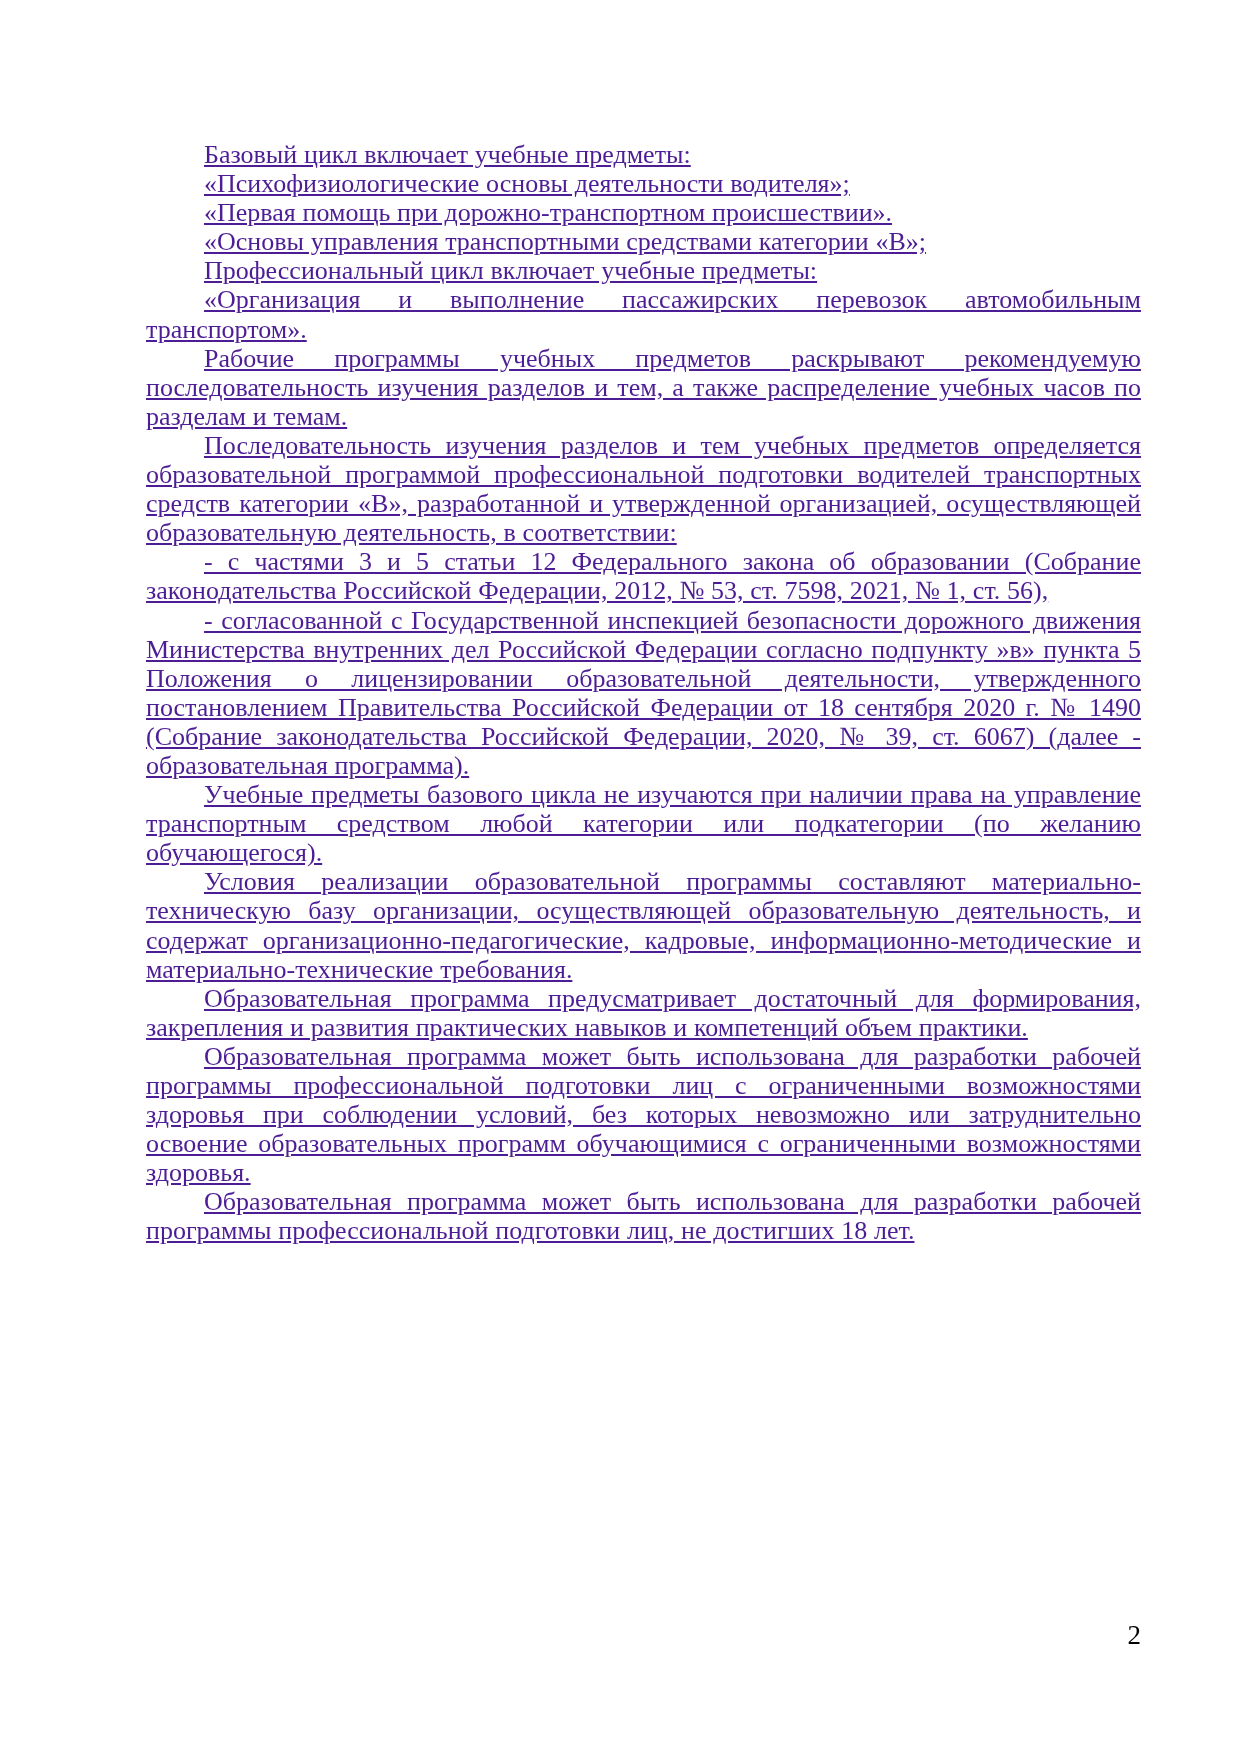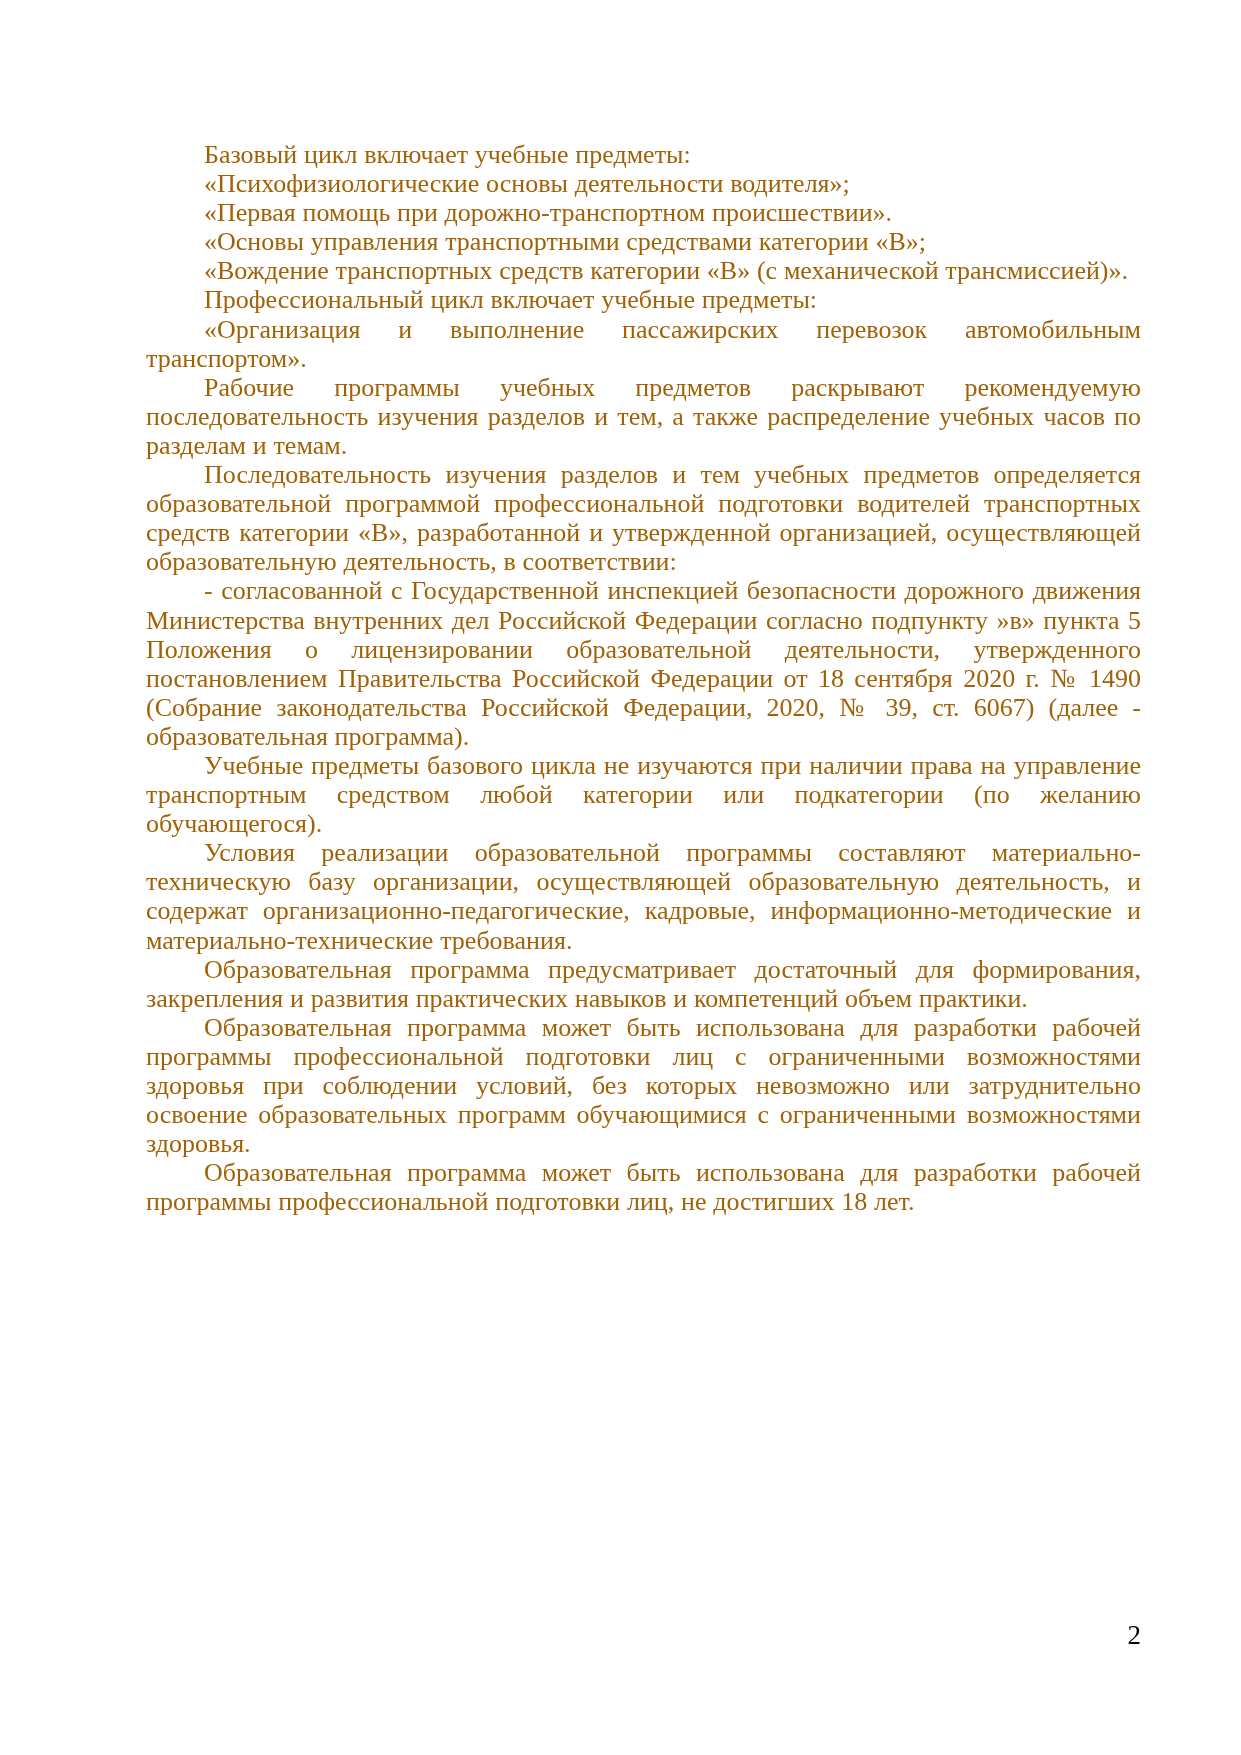--- a/index.html
+++ b/index.html
@@ -24,21 +24,22 @@
   }
   .content p {
     margin: 0;
     padding: 0;
     font-size: 26px;
     line-height: 29.1px;
     text-align: justify;
     text-align-last: left;
     text-indent: 58px;
     word-spacing: 0.01em;
-    color: #a16207;
+    color: #4c1d95;
+    text-decoration: underline;
   }
   .page-number {
     position: absolute;
     top: 1620px;
     left: 146px;
     width: 995px;
     text-align: right;
     font-size: 27px;
     line-height: 30px;
     color: #000000;
@@ -46,25 +47,25 @@
 </style>
 </head>
 <body>
 
 <div class="page">
   <div class="content">
       <p>Базовый цикл включает учебные предметы:</p>
       <p>«Психофизиологические основы деятельности водителя»;</p>
       <p>«Первая помощь при дорожно-транспортном происшествии».</p>
       <p>«Основы управления транспортными средствами категории «В»;</p>
-      <p>«Вождение транспортных средств категории «В» (с механической трансмиссией)».</p>
       <p>Профессиональный цикл включает учебные предметы:</p>
       <p>«Организация и выполнение пассажирских перевозок автомобильным транспортом».</p>
       <p>Рабочие программы учебных предметов раскрывают рекомендуемую последовательность изучения разделов и тем, а также распределение учебных часов по разделам и темам.</p>
       <p>Последовательность изучения разделов и тем учебных предметов определяется образовательной программой профессиональной подготовки водителей транспортных средств категории «В», разработанной и утвержденной организацией, осуществляющей образовательную деятельность, в соответствии:</p>
+      <p>- с частями 3 и 5 статьи 12 Федерального закона об образовании (Собрание законодательства Российской Федерации, 2012, № 53, ст. 7598, 2021, № 1, ст. 56),</p>
       <p>- согласованной с Государственной инспекцией безопасности дорожного движения Министерства внутренних дел Российской Федерации согласно подпункту »в» пункта 5 Положения о лицензировании образовательной деятельности, утвержденного постановлением Правительства Российской Федерации от 18 сентября 2020 г. № 1490 (Собрание законодательства Российской Федерации, 2020, № 39, ст. 6067) (далее - образовательная программа).</p>
       <p>Учебные предметы базового цикла не изучаются при наличии права на управление транспортным средством любой категории или подкатегории (по желанию обучающегося).</p>
       <p>Условия реализации образовательной программы составляют материально-техническую базу организации, осуществляющей образовательную деятельность, и содержат организационно-педагогические, кадровые, информационно-методические и материально-технические требования.</p>
       <p>Образовательная программа предусматривает достаточный для формирования, закрепления и развития практических навыков и компетенций объем практики.</p>
       <p>Образовательная программа может быть использована для разработки рабочей программы профессиональной подготовки лиц с ограниченными возможностями здоровья при соблюдении условий, без которых невозможно или затруднительно освоение образовательных программ обучающимися с ограниченными возможностями здоровья.</p>
       <p>Образовательная программа может быть использована для разработки рабочей программы профессиональной подготовки лиц, не достигших 18 лет.</p>
     </div>
   <div class="page-number">2</div>
 </div>
 

